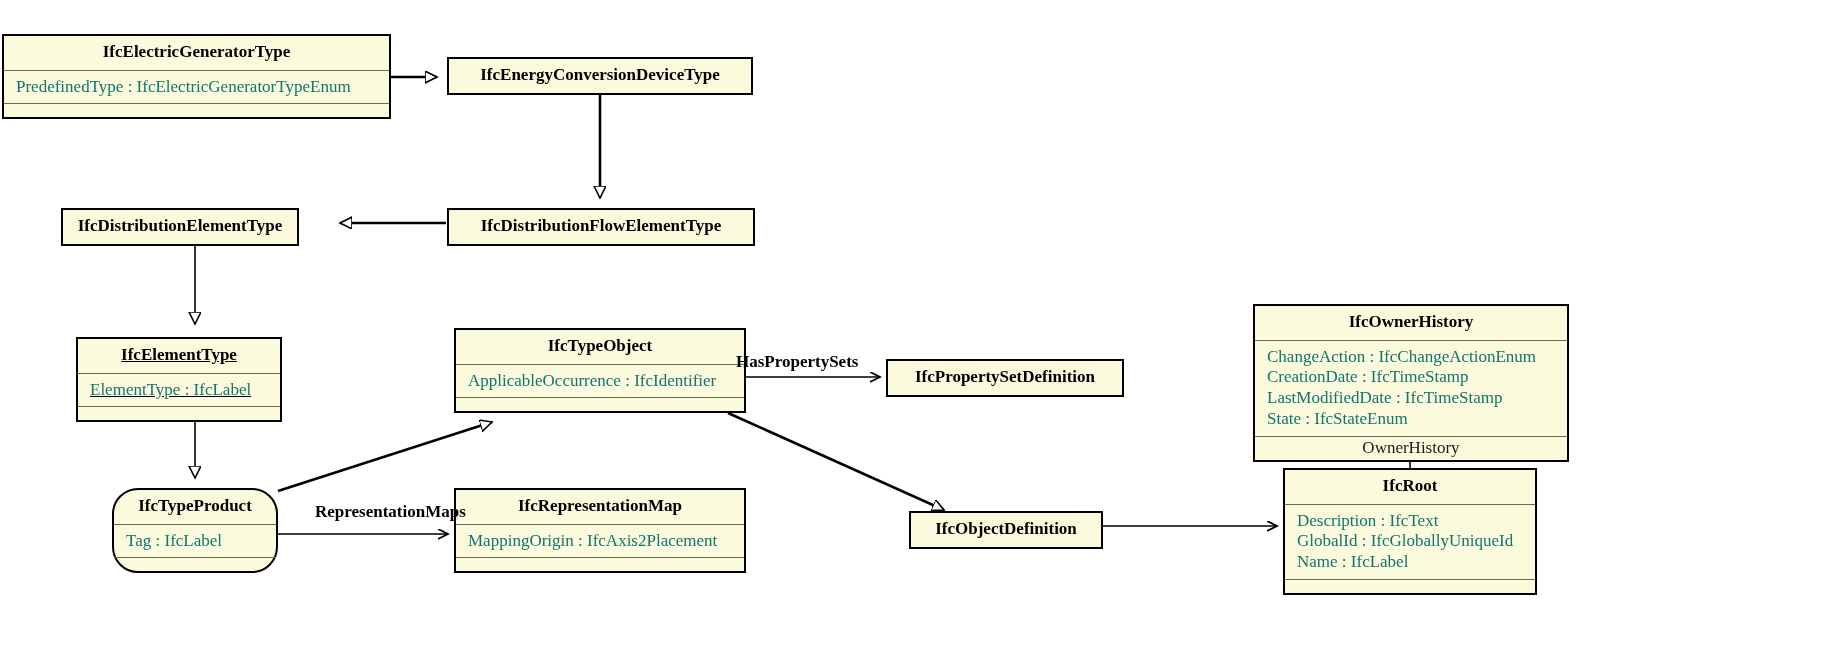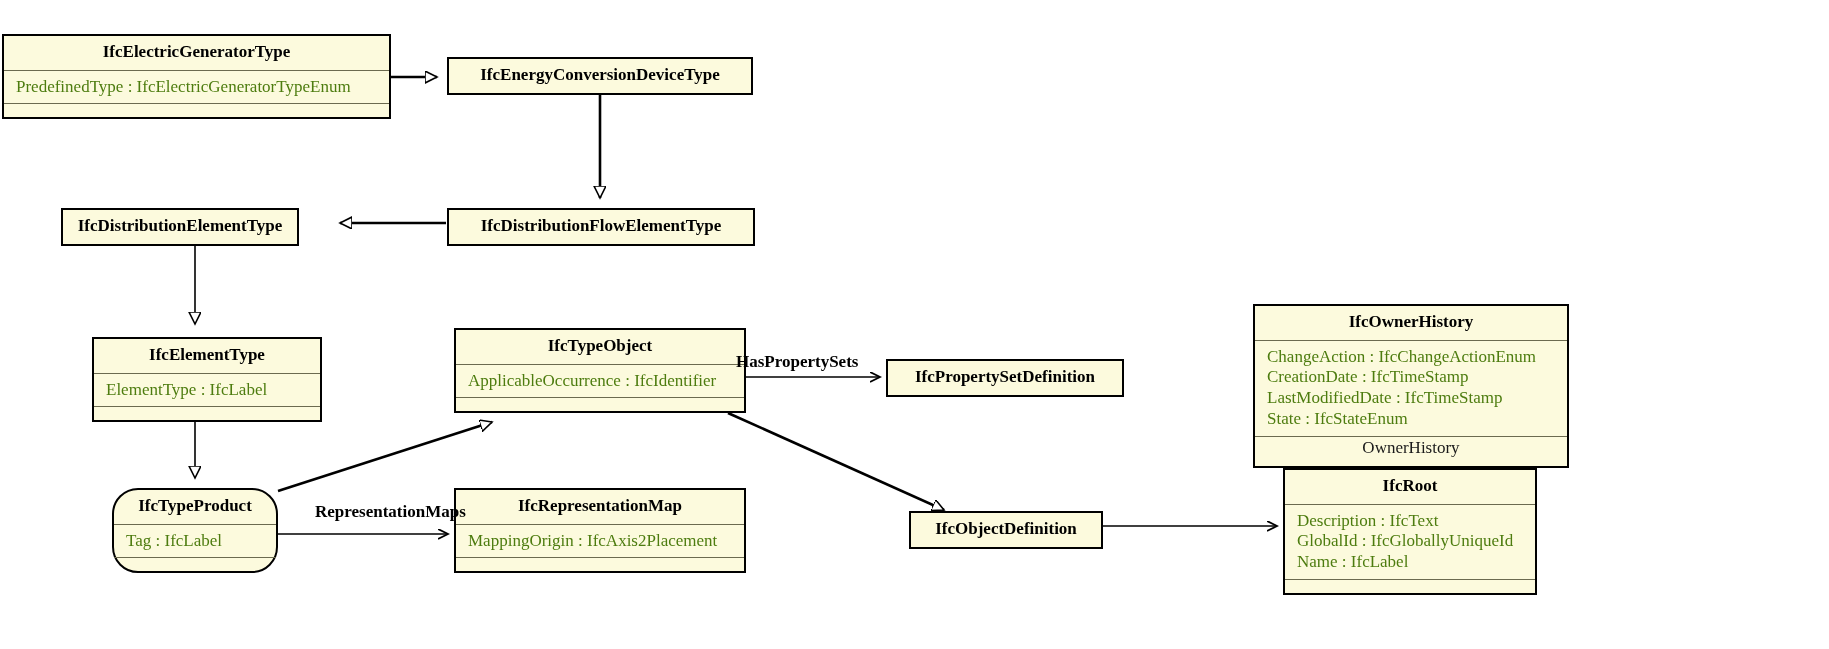--- a/index.html
+++ b/index.html
@@ -43,33 +43,33 @@
     white-space: nowrap;
   }
   .uml-attrs {
     border-top: 1px solid #6b6a4f;
     padding: 6px 0 6px 0;
   }
   .uml-attrs .attr {
     font-size: 17px;
     line-height: 1.22;
     padding: 0 12px;
-    color: #4d7c0f;
+    color: #0f766e;
     white-space: nowrap;
   }
   .uml-tail {
     border-top: 1px solid #6b6a4f;
     height: 13px;
   }
   .uml-assoc-row {
     border-top: 1px solid #6b6a4f;
     font-size: 17px;
     text-align: center;
     color: #1a1a1a;
-    padding: 1px 6px 8px 6px;
+    padding: 1px 6px 2px 6px;
     white-space: nowrap;
   }
   .edge-label {
     position: absolute;
     font-size: 17px;
     font-weight: bold;
     color: #000;
     white-space: nowrap;
     z-index: 7;
     background: transparent;
@@ -132,21 +132,21 @@
   </div>
 
   <div class="uml-class" style="left:447px; top:176px; width:308px;">
     <div class="uml-name">IfcDistributionFlowElementType</div>
   </div>
 
   <div class="uml-class" style="left:61px; top:176px; width:238px;">
     <div class="uml-name">IfcDistributionElementType</div>
   </div>
 
-  <div class="uml-class" style="left:92px; top:305px; width:230px;">
+  <div class="uml-class" style="left:76px; top:305px; width:206px;text-decoration:underline;">
     <div class="uml-name">IfcElementType</div>
     <div class="uml-attrs">
       <div class="attr">ElementType : IfcLabel</div>
     </div>
     <div class="uml-tail"></div>
   </div>
 
   <div class="uml-class" style="left:454px; top:296px; width:292px;">
     <div class="uml-name">IfcTypeObject</div>
     <div class="uml-attrs">

